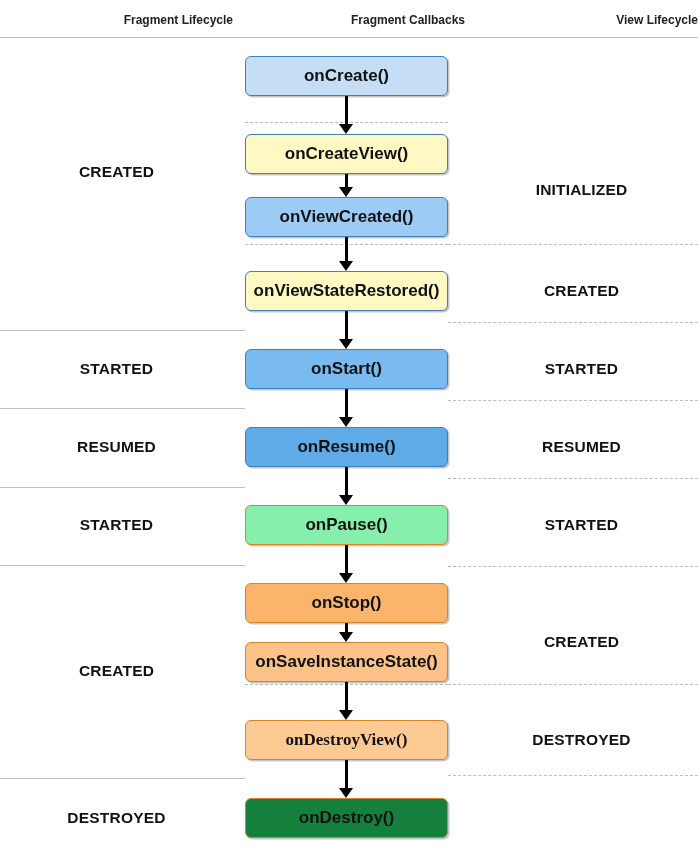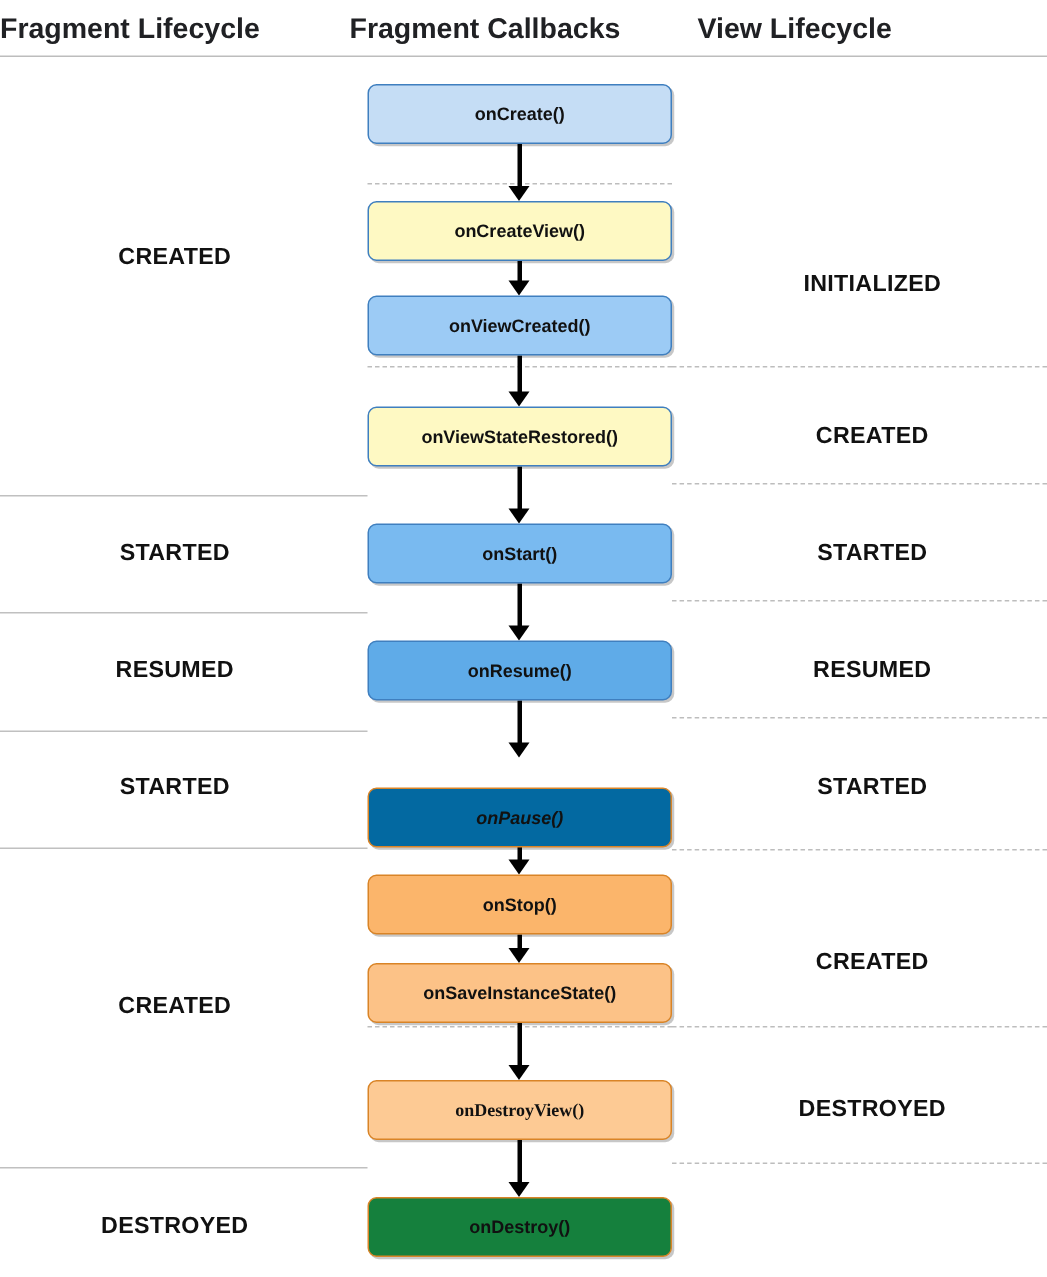--- a/index.html
+++ b/index.html
@@ -7,21 +7,21 @@
     width:698px;height:851px;background:#ffffff;
     font-family:"Liberation Sans","DejaVu Sans",sans-serif;
     -webkit-font-smoothing:antialiased;
     position:relative;overflow:hidden;
   }
   #diagram{position:absolute;left:0;top:0;width:698px;height:851px;}
 
   
   .col-header{
     position:absolute;top:8px;height:24px;line-height:24px;
-    font-size:19px;font-weight:bold;color:#202124;text-align:left;
+    font-size:12px;font-weight:bold;color:#202124;text-align:right;
   }
   #hdr-left{left:0;width:233px;}
   #hdr-mid{left:233px;width:232px;}
   #hdr-right{left:465px;width:233px;}
 
   .header-rule{
     position:absolute;left:0;width:698px;top:37px;height:1px;
     background:#bdbdbd;
   }
 
@@ -40,21 +40,21 @@
     letter-spacing:0.2px;
   }
   .state-label.left{left:0;width:233px;}
   .state-label.right{left:465px;width:233px;}
 
   
   .cb-box{
     position:absolute;left:245px;width:203px;height:40px;
     box-sizing:border-box;border:1.6px solid #3f7fbf;border-radius:6px;
     display:flex;align-items:center;justify-content:center;
-    font-size:12px;font-weight:bold;color:#111111;
+    font-size:17px;font-weight:bold;color:#111111;
     box-shadow:1.5px 1.5px 0 rgba(0,0,0,0.22);
   }
   .cb-box.orange{border-color:#d98427;}
 
   
   .arrow{position:absolute;left:345px;width:2.6px;background:#000;}
   .arrow-head{
     position:absolute;width:0;height:0;
     border-left:7px solid transparent;border-right:7px solid transparent;
     border-top:10px solid #000;
@@ -122,21 +122,21 @@
       </div>
       <div class="cb-box" style="top: 271px; background: #fef9c3;">
         <span>onViewStateRestored()</span>
       </div>
       <div class="cb-box" style="top: 349px; background: rgb(121, 186, 240);">
         <span>onStart()</span>
       </div>
       <div class="cb-box" style="top: 427px; background: rgb(95, 171, 232);">
         <span>onResume()</span>
       </div>
-      <div class="cb-box orange" style="top: 525px; background: #0369a1; font-style: italic;">
+      <div class="cb-box orange" style="top: 505px; background: #86efac;">
         <span>onPause()</span>
       </div>
       <div class="cb-box orange" style="top: 583px; background: rgb(251, 181, 107);">
         <span>onStop()</span>
       </div>
       <div class="cb-box orange" style="top: 642px; background: rgb(252, 194, 135);">
         <span>onSaveInstanceState()</span>
       </div>
       <div class="cb-box orange" style="top: 720px; background: rgb(253, 202, 148); font-family: Liberation Serif, serif;">
         <span>onDestroyView()</span>

